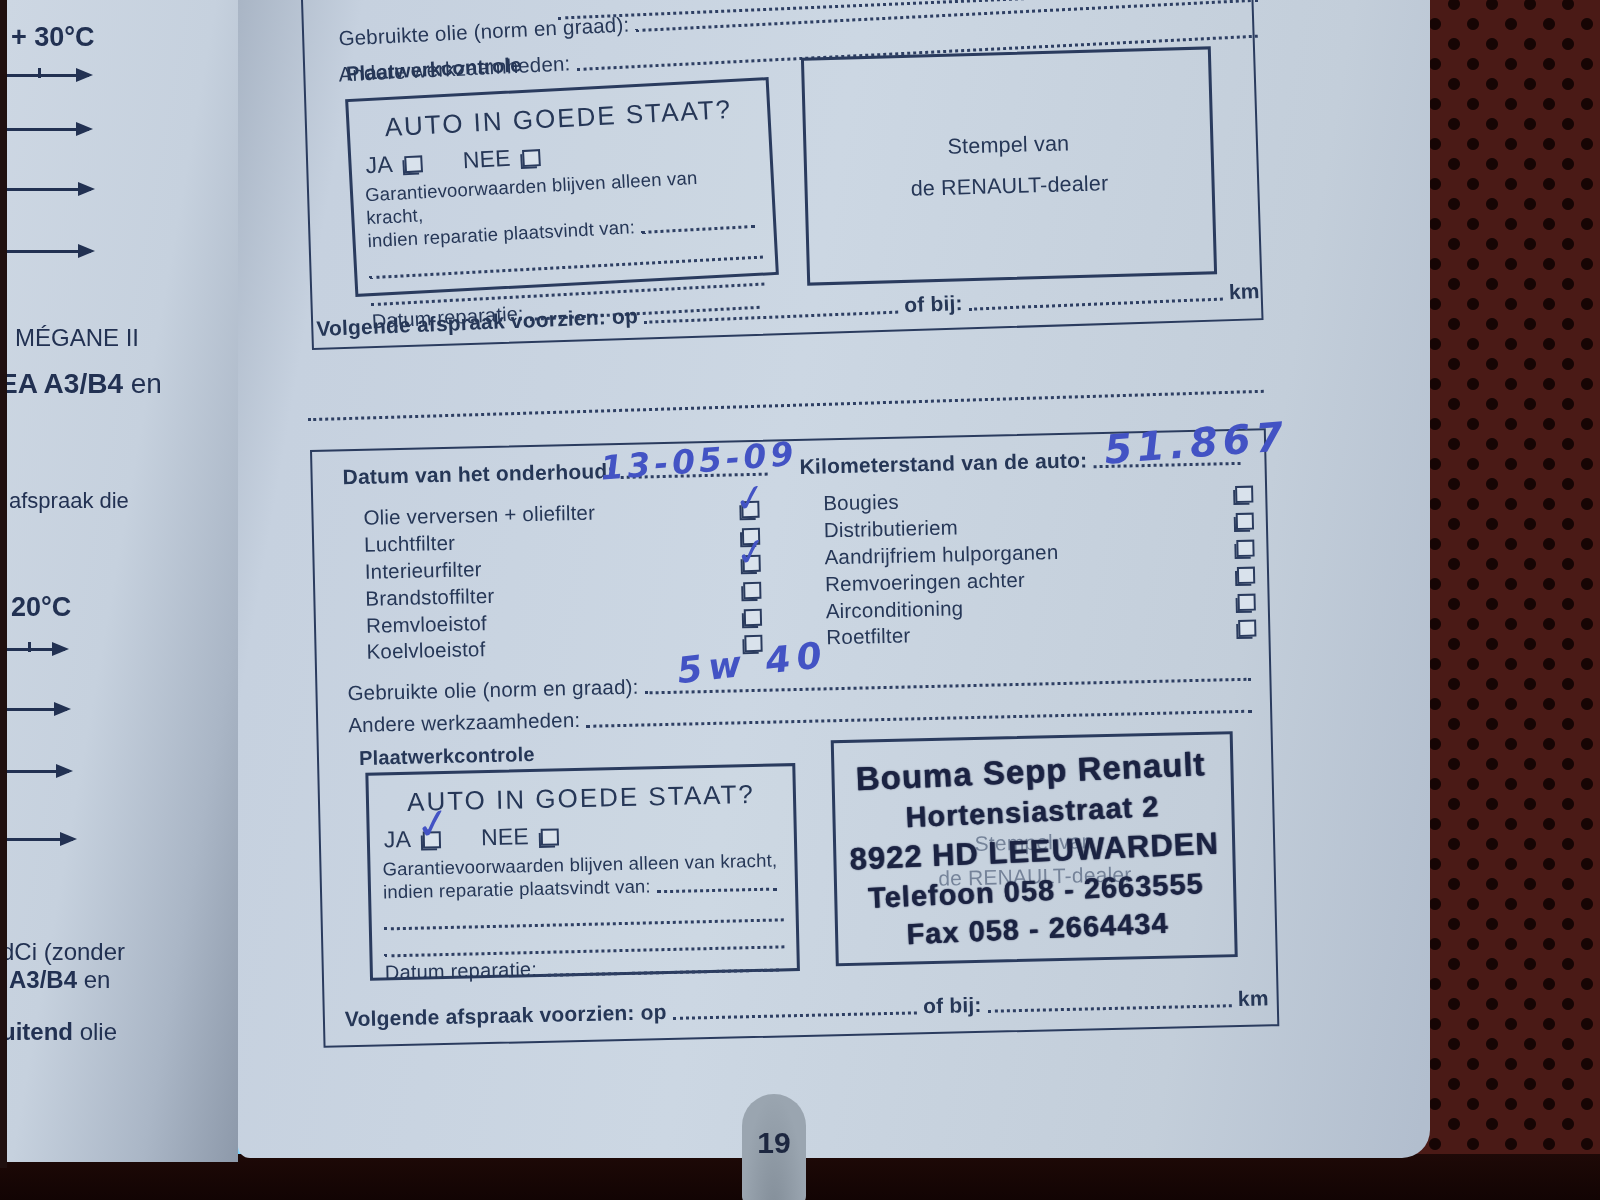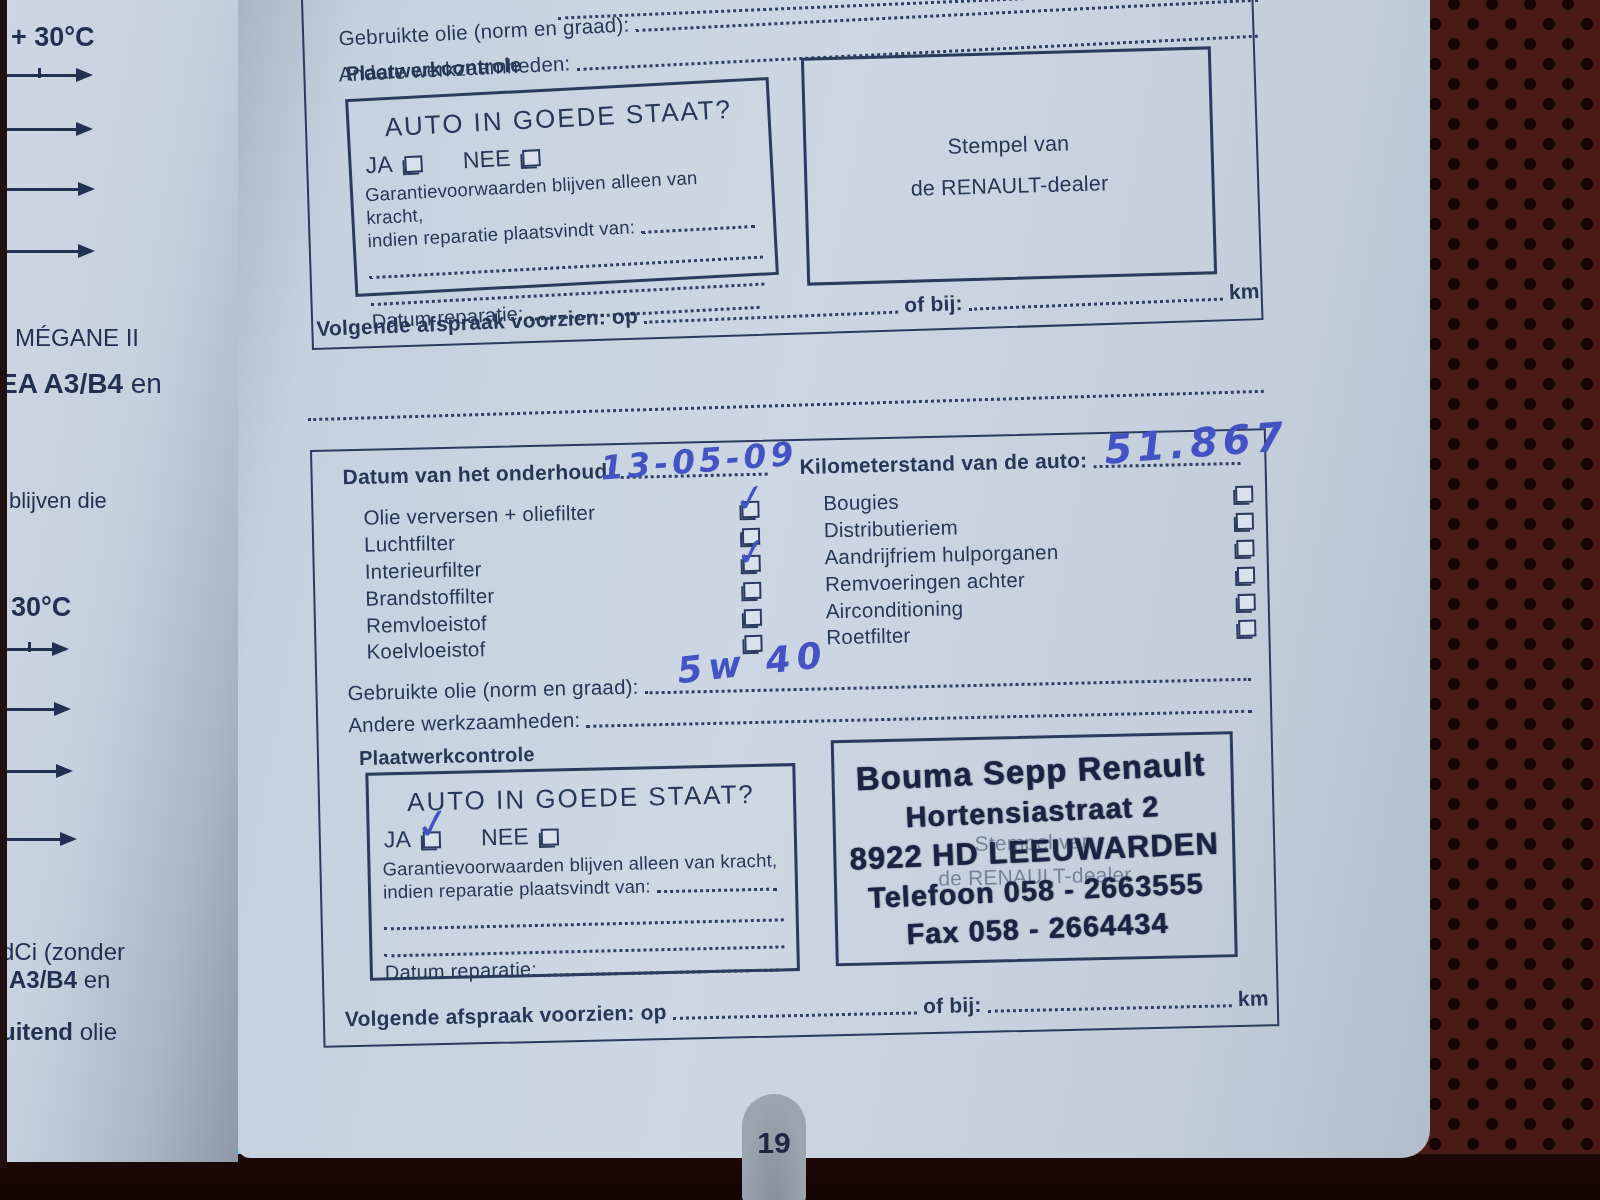--- a/index.html
+++ b/index.html
@@ -72,22 +72,22 @@
   <div class="dark-bottom"></div>
 
   <div class="left-page">
     <div class="abs bold" style="left:4px;top:22px;font-size:27px;">+ 30°C</div>
     <div class="arr tick" style="left:-6px;top:74px;width:88px;"></div>
     <div class="arr" style="left:-6px;top:128px;width:88px;"></div>
     <div class="arr" style="left:-6px;top:188px;width:90px;"></div>
     <div class="arr" style="left:-6px;top:250px;width:90px;"></div>
     <div class="abs" style="left:8px;top:324px;font-size:24px;">MÉGANE II</div>
     <div class="abs" style="left:-8px;top:368px;font-size:28px;"><span class="bold">EA A3/B4</span><span> en</span></div>
-    <div class="abs" style="left:2px;top:488px;font-size:22px;">blijven die</div>
-    <div class="abs bold" style="left:4px;top:592px;font-size:27px;">30°C</div>
+    <div class="abs" style="left:2px;top:488px;font-size:22px;">afspraak die</div>
+    <div class="abs bold" style="left:4px;top:592px;font-size:27px;">20°C</div>
     <div class="arr tick" style="left:-6px;top:648px;width:64px;"></div>
     <div class="arr" style="left:-6px;top:708px;width:66px;"></div>
     <div class="arr" style="left:-6px;top:770px;width:68px;"></div>
     <div class="arr" style="left:-6px;top:838px;width:72px;"></div>
     <div class="abs" style="left:-6px;top:938px;font-size:24px;">dCi (zonder</div>
     <div class="abs" style="left:2px;top:966px;font-size:24px;"><span class="bold">A3/B4</span><span> en</span></div>
     <div class="abs" style="left:-6px;top:1018px;font-size:24px;text-align:center;"><span class="bold">uitend</span><span> olie</span></div>
   </div>
 
   <div class="main-page">

